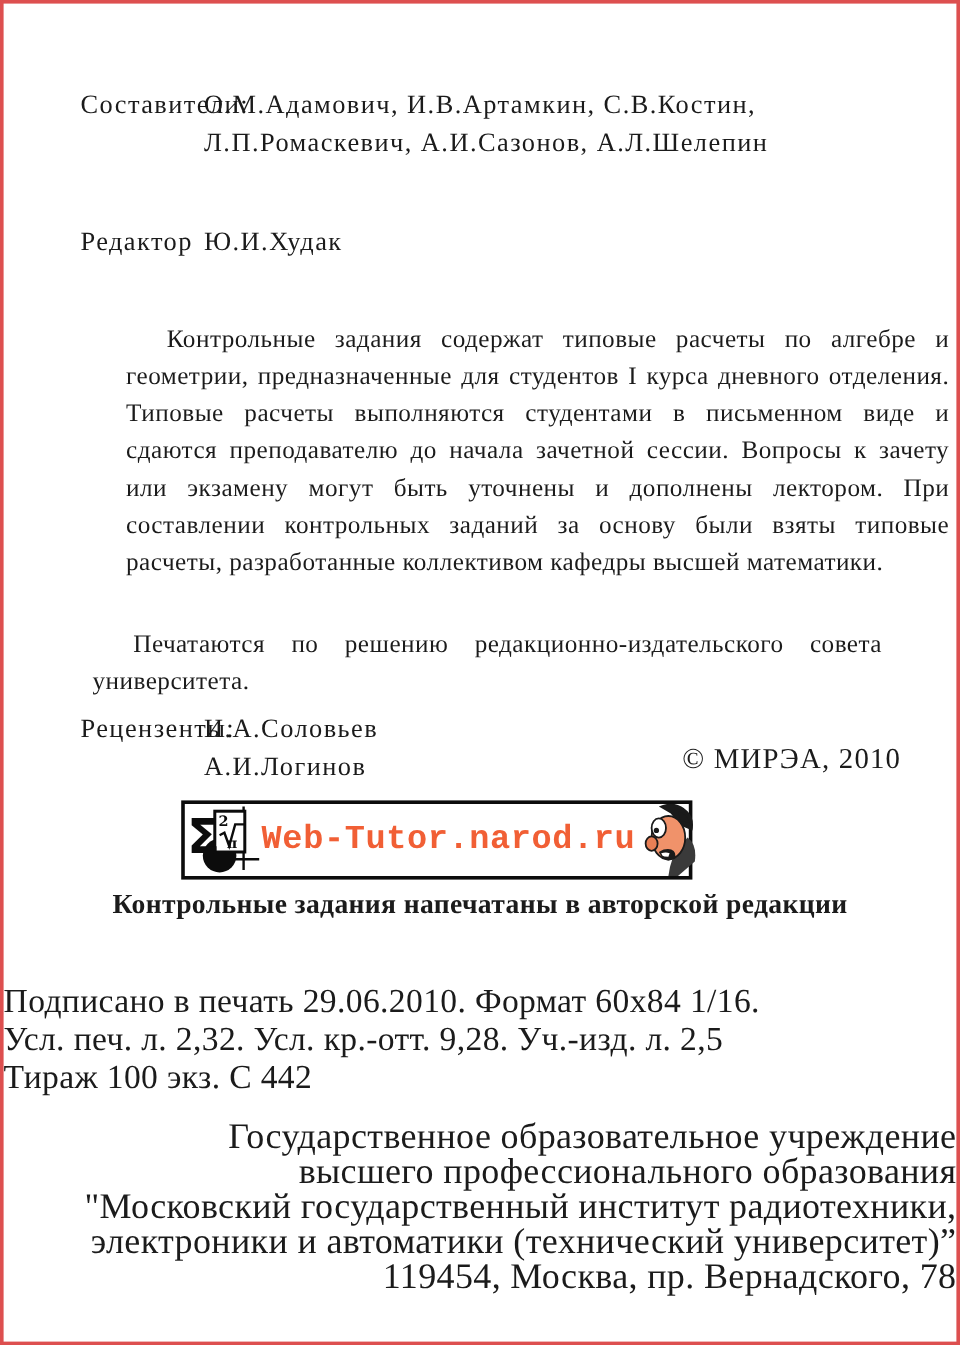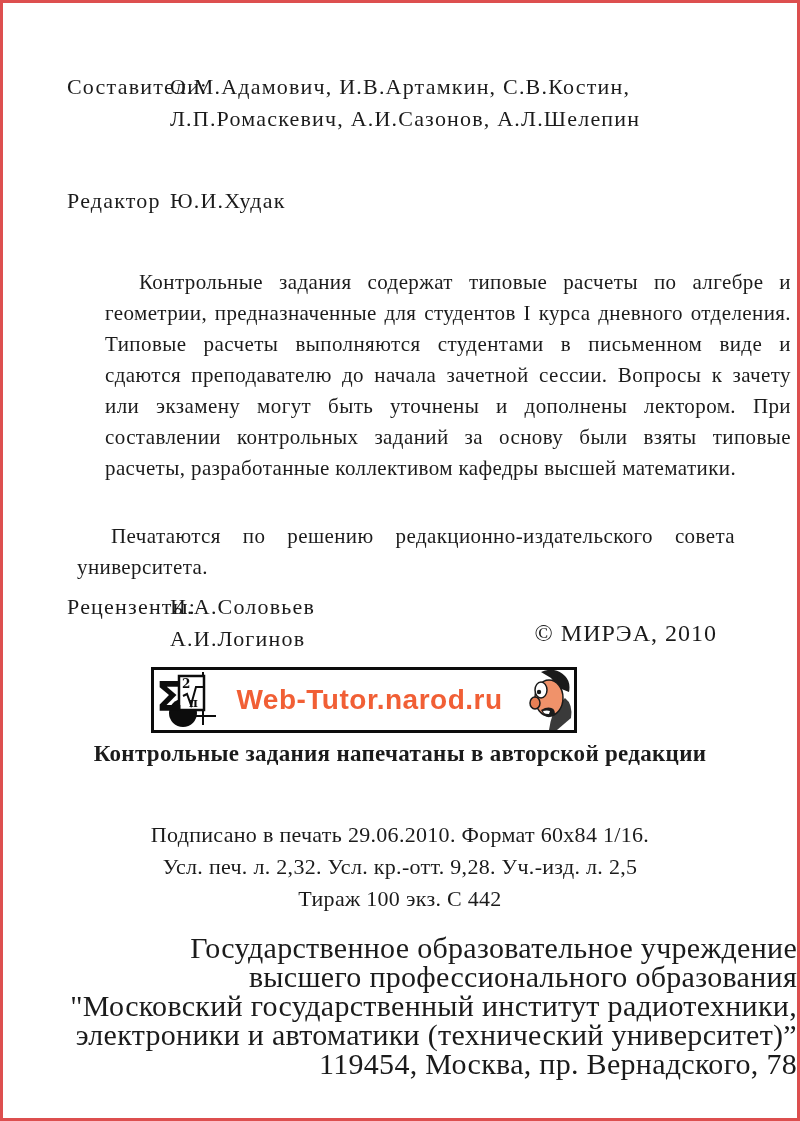--- a/index.html
+++ b/index.html
@@ -13,21 +13,21 @@
     color:#1b1b1b;
     overflow:hidden;
   }
   .row{position:absolute;display:flex;align-items:flex-start;}
   .label-col{width:103px;flex:0 0 103px;}
   .credits{font-size:22px;letter-spacing:1.2px;line-height:32px;}
   .compilers{left:64px;top:68px;width:690px;}
   .editor{left:64px;top:182px;width:690px;}
   .reviewers{left:64px;top:588px;width:420px;}
   .copyright{
-    position:absolute;right:80px;top:617px;
+    position:absolute;right:46px;top:617px;
     font-size:24px;letter-spacing:1px;
   }
   .abstract{
     position:absolute;left:60px;top:264px;width:686px;
     font-size:21px;line-height:31px;
     text-align:justify;letter-spacing:0.4px;margin-left:42px;
   }
   .abstract p{margin:0;text-indent:34px;}
   .decision{
     position:absolute;left:60px;top:504px;width:686px;
@@ -39,35 +39,35 @@
   .banner{
     position:absolute;left:148px;top:664px;width:426px;height:66px;
     box-sizing:border-box;
     border:3px solid #0c0c0c;
     background:#ffffff;
     display:flex;align-items:center;
   }
   .banner-logo{flex:0 0 62px;height:58px;margin-left:2px;}
   .banner-url{
     flex:1;text-align:center;
-    font-family:Liberation Sans, sans-serif;
+    font-family:Liberation Mono, monospace;
     font-weight:bold;font-size:28px;
     color:#f15f35;letter-spacing:0.5px;
     white-space:nowrap;
   }
   .banner-face{flex:0 0 52px;height:60px;margin-right:1px;}
 
   .printed-note{
     position:absolute;left:0;top:738px;width:100%;
     text-align:center;font-size:23px;font-weight:bold;
     letter-spacing:0.3px;
   }
   .imprint{
     position:absolute;left:0;top:816px;width:100%;
-    text-align:center;font-size:22px;line-height:32px;
+    font-size:28px;line-height:32px;
     letter-spacing:0.3px;
   }
   .publisher{
     position:absolute;left:0;top:930px;width:100%;
     text-align:right;font-size:30px;line-height:29px;
     letter-spacing:0.3px;
   }
   .imprint div,.publisher div{white-space:nowrap;}
 </style>
 </head>

